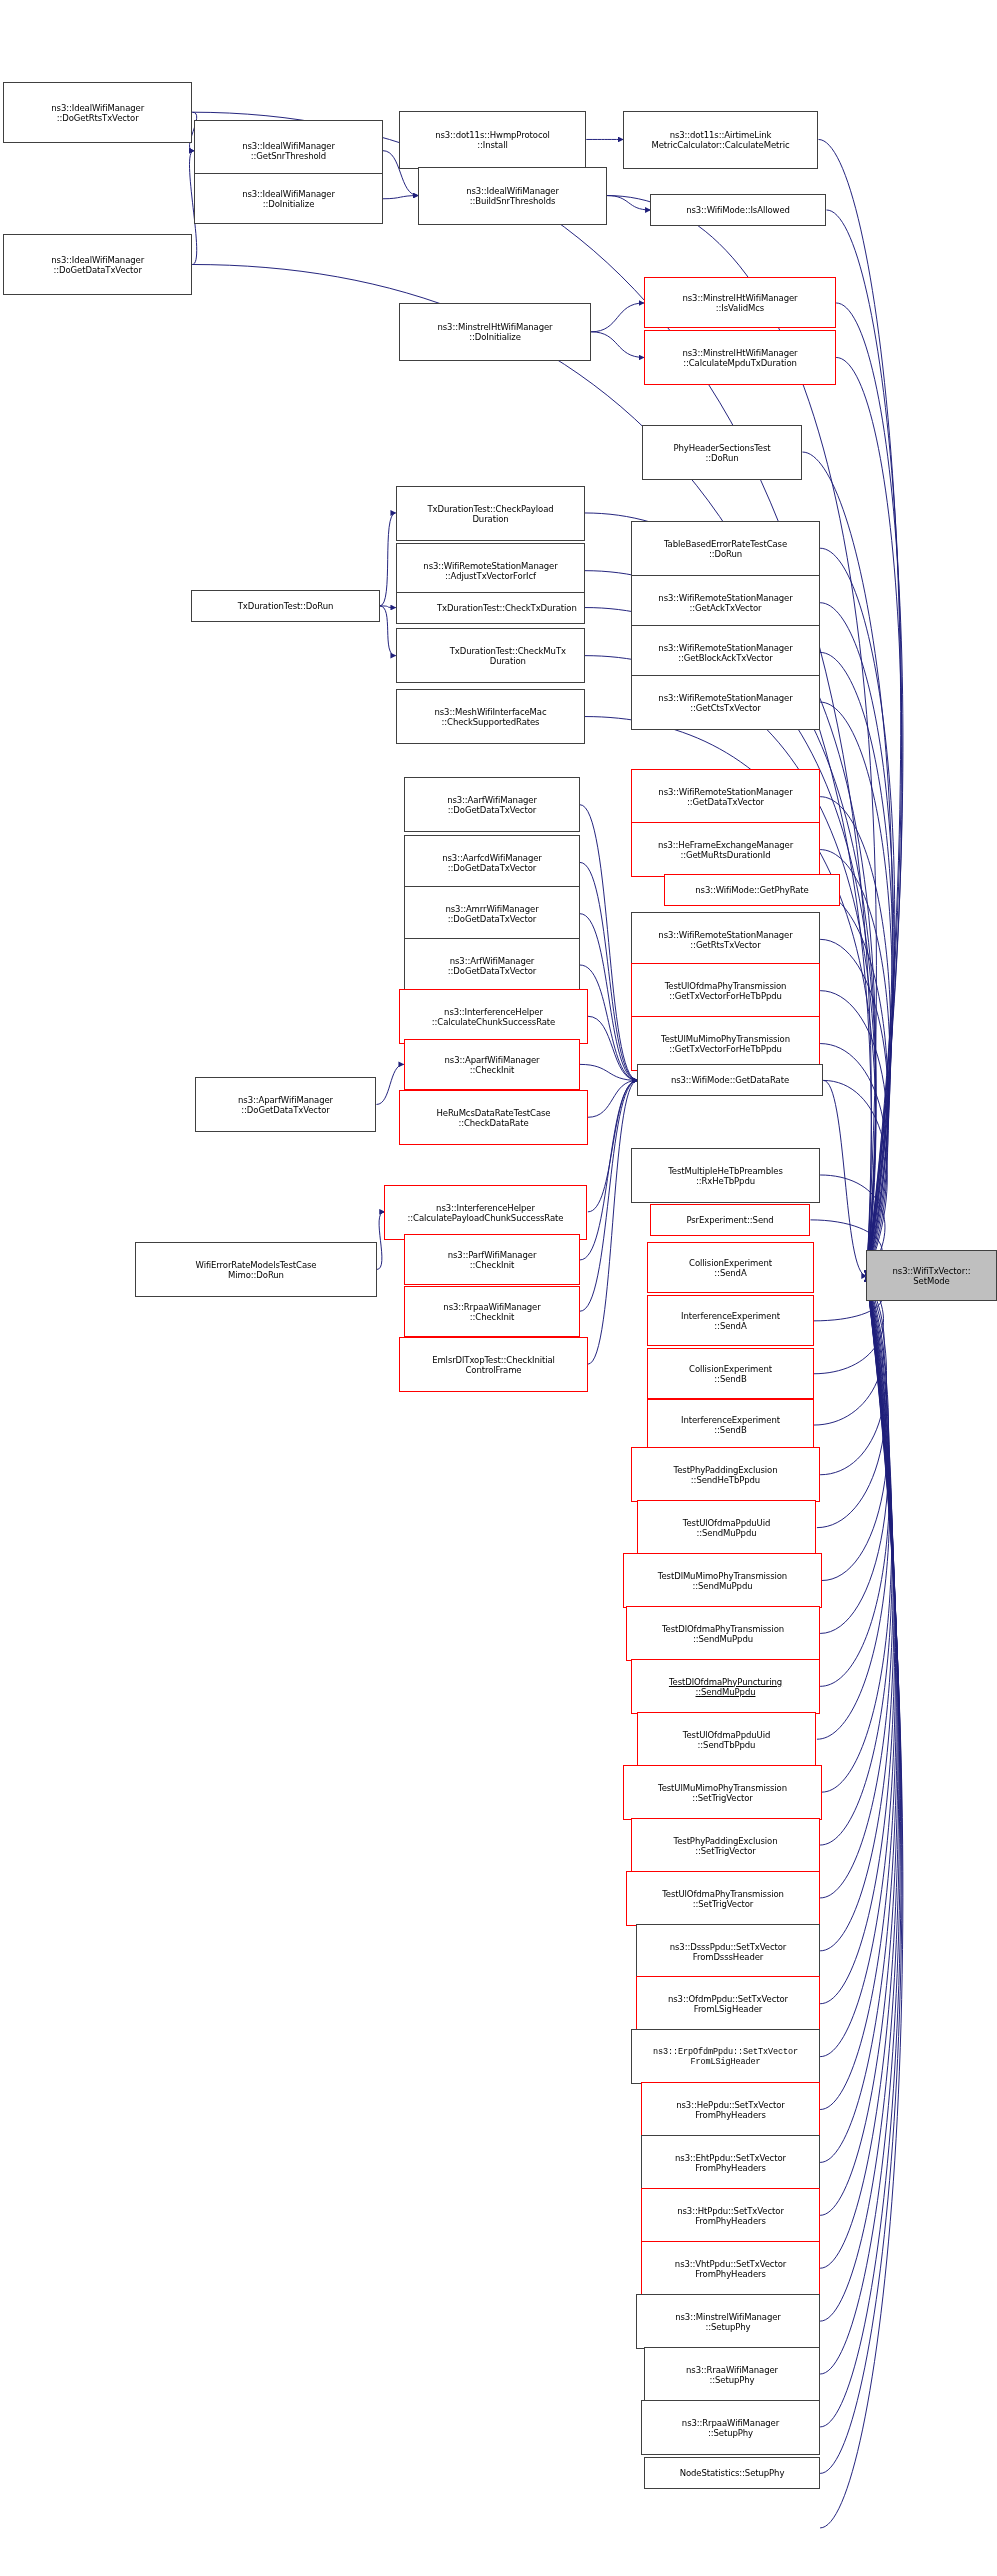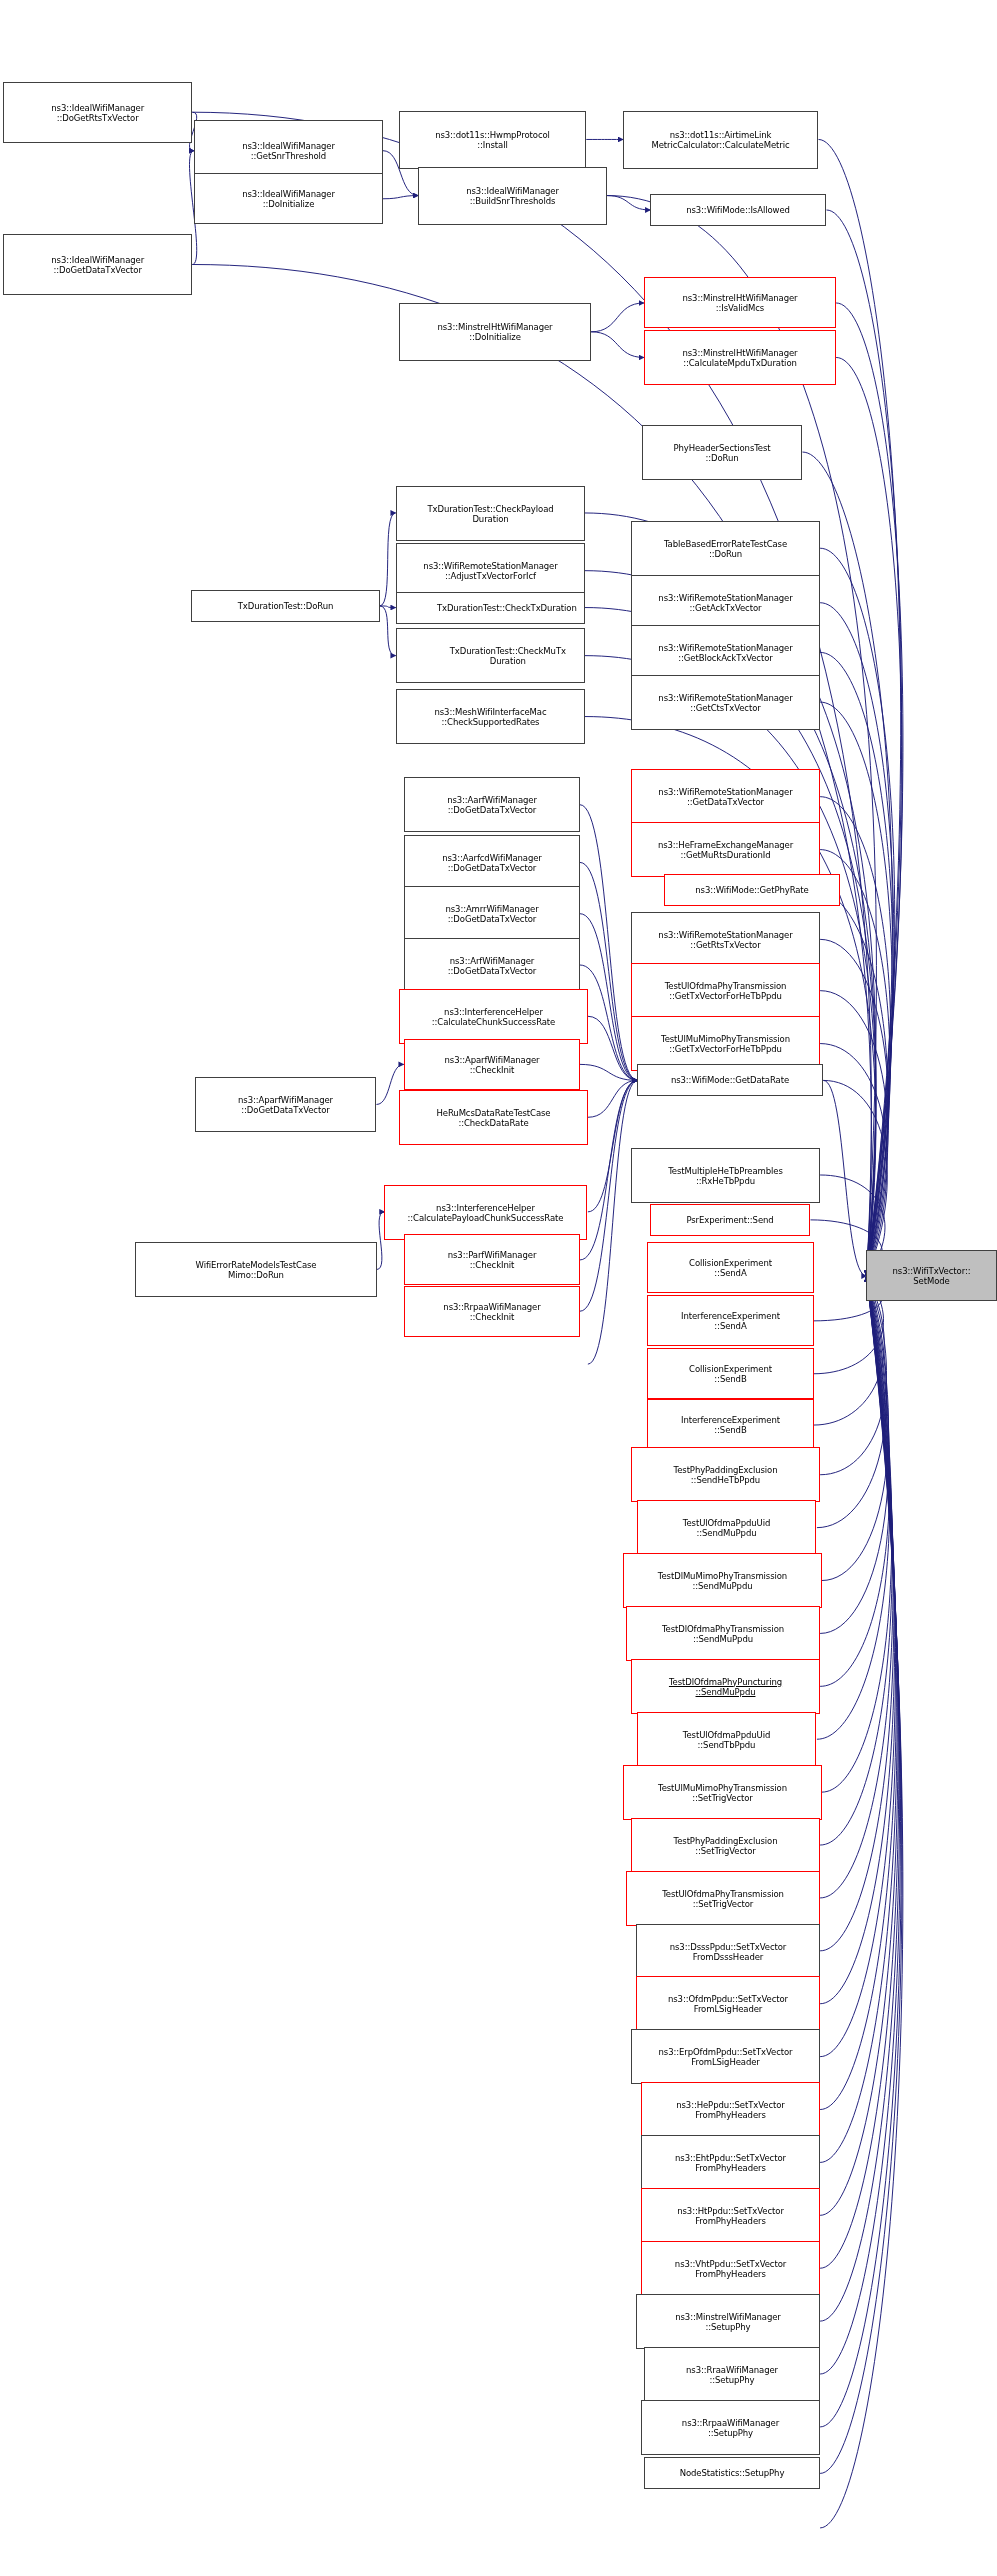--- a/index.html
+++ b/index.html
@@ -215,20 +215,22 @@
     <div class="node red" style="left: 404px; top: 1234px; width: 176px; height: 51px;">ns3::ParfWifiManager
 ::CheckInit</div>
     <div class="node" style="left: 135px; top: 1242px; width: 242px; height: 55px;">WifiErrorRateModelsTestCase
 Mimo::DoRun</div>
     <div class="node red" style="left: 647px; top: 1295px; width: 167px; height: 51px;">InterferenceExperiment
 ::SendA</div>
     <div class="node red" style="left: 404px; top: 1286px; width: 176px; height: 51px;">ns3::RrpaaWifiManager
 ::CheckInit</div>
     <div class="node red" style="left: 647px; top: 1348px; width: 167px; height: 51px;">CollisionExperiment
 ::SendB</div>
+    <div class="node red" style="left: 399px; top: 1337px; width: 189px; height: 55px;">EmlsrDlTxopTest::CheckInitial
+ControlFrame</div>
     <div class="node red" style="left: 647px; top: 1399px; width: 167px; height: 51px;">InterferenceExperiment
 ::SendB</div>
     <div class="node red" style="left: 631px; top: 1447px; width: 189px; height: 55px;">TestPhyPaddingExclusion
 ::SendHeTbPpdu</div>
     <div class="node red" style="left: 637px; top: 1500px; width: 179px; height: 55px;">TestUlOfdmaPpduUid
 ::SendMuPpdu</div>
     <div class="node red" style="left: 623px; top: 1553px; width: 199px; height: 55px;">TestDlMuMimoPhyTransmission
 ::SendMuPpdu</div>
     <div class="node red" style="left: 626px; top: 1606px; width: 194px; height: 55px;">TestDlOfdmaPhyTransmission
 ::SendMuPpdu</div>
@@ -239,21 +241,21 @@
     <div class="node red" style="left: 623px; top: 1765px; width: 199px; height: 55px;">TestUlMuMimoPhyTransmission
 ::SetTrigVector</div>
     <div class="node red" style="left: 631px; top: 1818px; width: 189px; height: 55px;">TestPhyPaddingExclusion
 ::SetTrigVector</div>
     <div class="node red" style="left: 626px; top: 1871px; width: 194px; height: 55px;">TestUlOfdmaPhyTransmission
 ::SetTrigVector</div>
     <div class="node" style="left: 636px; top: 1924px; width: 184px; height: 55px;">ns3::DsssPpdu::SetTxVector
 FromDsssHeader</div>
     <div class="node red" style="left: 636px; top: 1976px; width: 184px; height: 55px;">ns3::OfdmPpdu::SetTxVector
 FromLSigHeader</div>
-    <div class="node" style="left: 631px; top: 2029px; width: 189px; height: 55px;">ns3::ErpOfdmPpdu::SetTxVector
+    <div class="node" style="left: 631px; top: 2029px; width: 189px; height: 55px; font-family: Liberation Mono, monospace;">ns3::ErpOfdmPpdu::SetTxVector
 FromLSigHeader</div>
     <div class="node red" style="left: 641px; top: 2082px; width: 179px; height: 55px;">ns3::HePpdu::SetTxVector
 FromPhyHeaders</div>
     <div class="node" style="left: 641px; top: 2135px; width: 179px; height: 55px;">ns3::EhtPpdu::SetTxVector
 FromPhyHeaders</div>
     <div class="node red" style="left: 641px; top: 2188px; width: 179px; height: 55px;">ns3::HtPpdu::SetTxVector
 FromPhyHeaders</div>
     <div class="node red" style="left: 641px; top: 2241px; width: 179px; height: 55px;">ns3::VhtPpdu::SetTxVector
 FromPhyHeaders</div>
     <div class="node" style="left: 636px; top: 2294px; width: 184px; height: 55px;">ns3::MinstrelWifiManager

